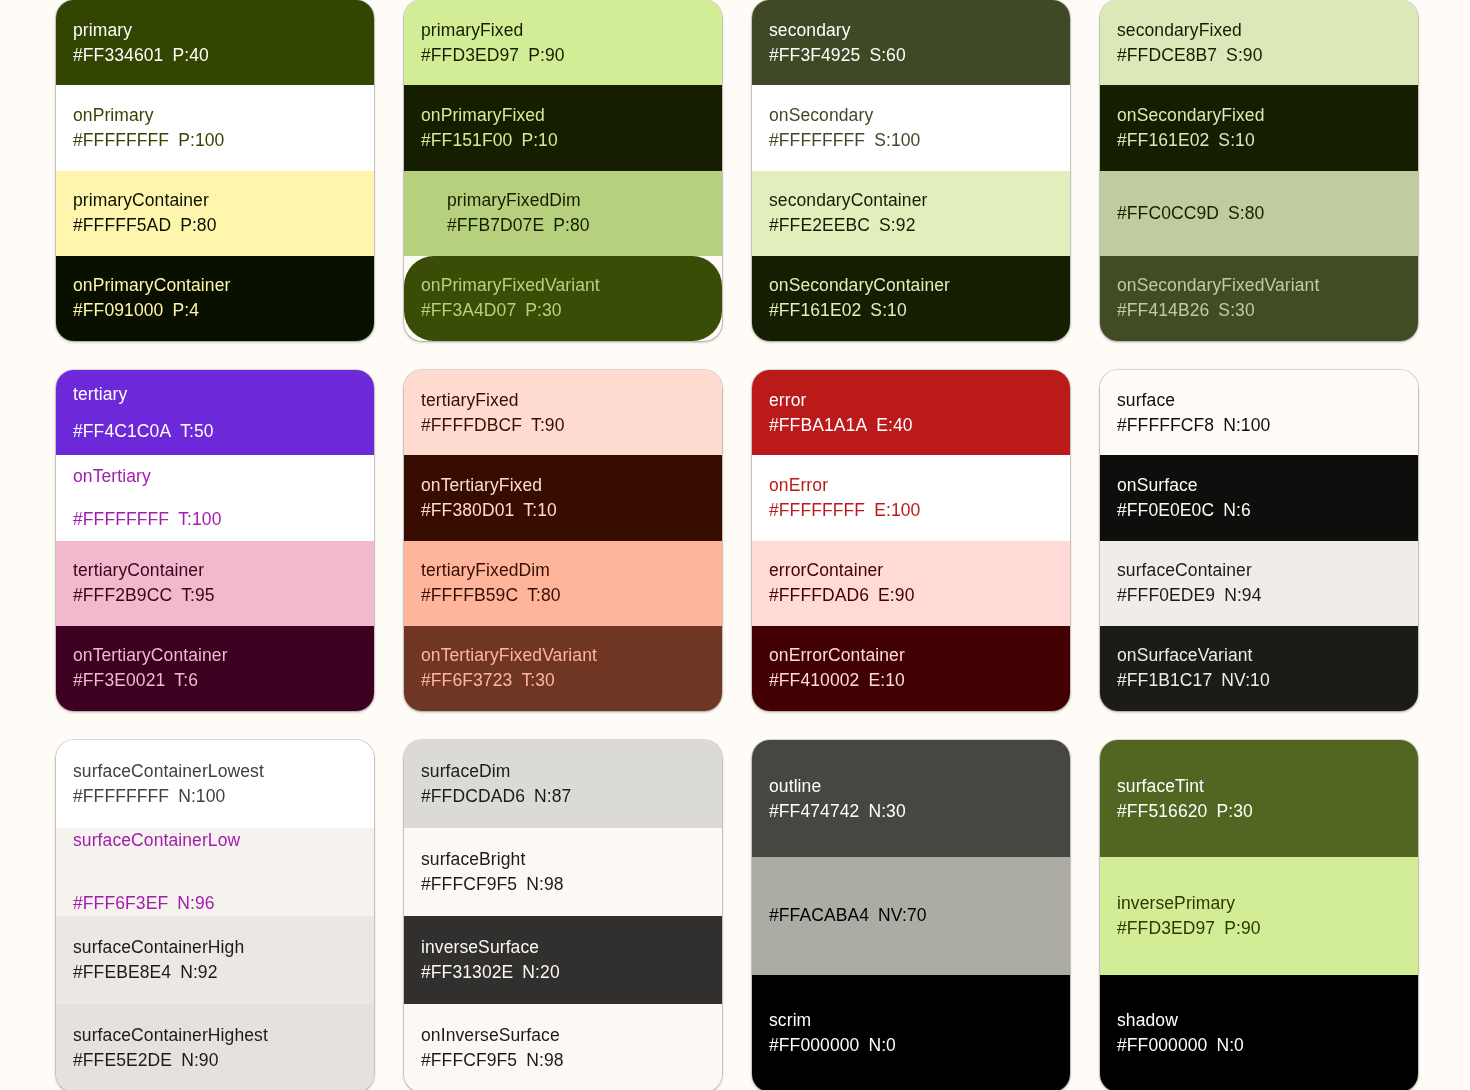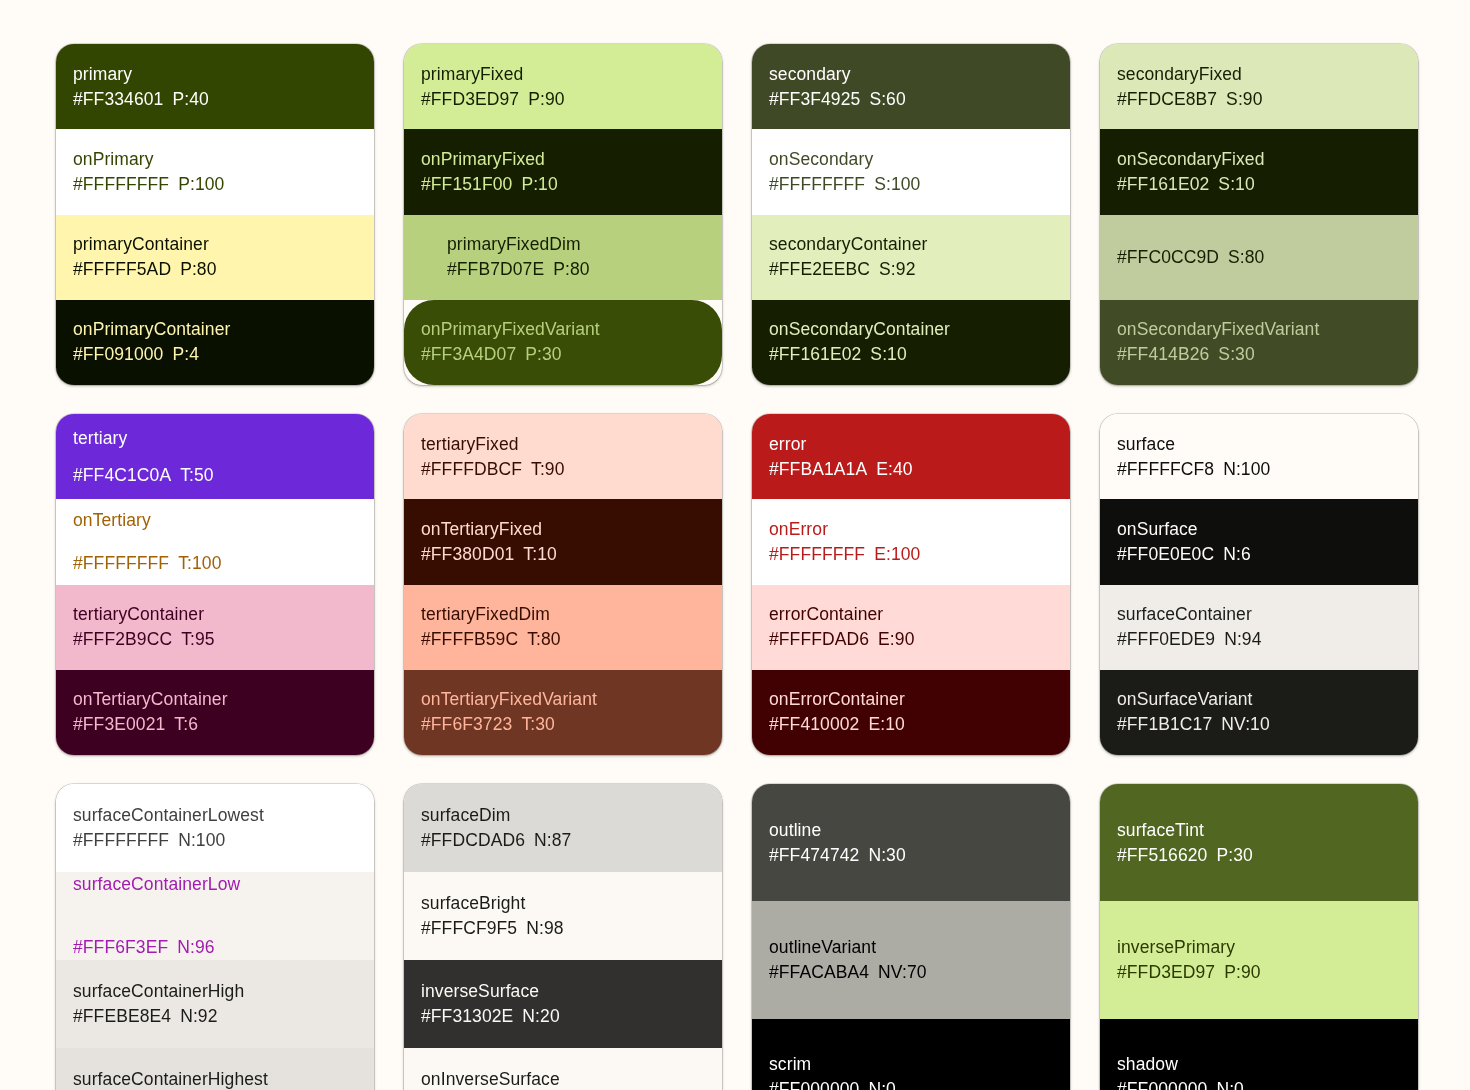--- a/index.html
+++ b/index.html
@@ -14,21 +14,20 @@
 
   #palette-grid {
     display: grid;
     grid-template-columns: repeat(4, 318px);
     grid-template-rows: 341px 341px 352px;
     column-gap: 30px;
     row-gap: 29px;
     padding: 0px 0 0 56px;
     width: 1470px;
     height: 774px;
-    margin-top: 44px;
   }
 
   .swatch-card {
     border-radius: 18px;
     overflow: hidden;
     display: flex;
     flex-direction: column;
     box-shadow: 0 1px 3px rgba(0,0,0,0.30), 0 0 0 0.6px rgba(0,0,0,0.22);
     width: 318px;
   }
@@ -131,21 +130,21 @@
       <div class="swatch-band" style="background: rgb(65, 75, 38); color: rgb(192, 204, 157);">
         <div class="band-name">onSecondaryFixedVariant</div>
         <div class="band-value"><span class="hex">#FF414B26</span><span class="tone">S:30</span></div>
       </div>
     </div>
     <div class="swatch-card">
       <div class="swatch-band" style="background: #6d28d9; color: rgb(255, 255, 255); gap: 12px;">
         <div class="band-name">tertiary</div>
         <div class="band-value"><span class="hex">#FF4C1C0A</span><span class="tone">T:50</span></div>
       </div>
-      <div class="swatch-band" style="background: rgb(255, 255, 255); color: #a16207; gap: 18px;">
+      <div class="swatch-band" style="background: rgb(255, 255, 255); color: #a21caf; gap: 18px;">
         <div class="band-name">onTertiary</div>
         <div class="band-value"><span class="hex">#FFFFFFFF</span><span class="tone">T:100</span></div>
       </div>
       <div class="swatch-band" style="background: rgb(242, 185, 204); color: rgb(62, 0, 33);">
         <div class="band-name">tertiaryContainer</div>
         <div class="band-value"><span class="hex">#FFF2B9CC</span><span class="tone">T:95</span></div>
       </div>
       <div class="swatch-band" style="background: rgb(62, 0, 33); color: rgb(242, 185, 204);">
         <div class="band-name">onTertiaryContainer</div>
         <div class="band-value"><span class="hex">#FF3E0021</span><span class="tone">T:6</span></div>
@@ -240,21 +239,20 @@
         <div class="band-name">onInverseSurface</div>
         <div class="band-value"><span class="hex">#FFFCF9F5</span><span class="tone">N:98</span></div>
       </div>
     </div>
     <div class="swatch-card">
       <div class="swatch-band" style="background: rgb(71, 71, 66); color: rgb(255, 255, 255);">
         <div class="band-name">outline</div>
         <div class="band-value"><span class="hex">#FF474742</span><span class="tone">N:30</span></div>
       </div>
       <div class="swatch-band" style="background: rgb(172, 171, 164); color: rgb(0, 0, 0);">
-        <div class="band-name">outlineVariant</div>
         <div class="band-value"><span class="hex">#FFACABA4</span><span class="tone">NV:70</span></div>
       </div>
       <div class="swatch-band" style="background: rgb(0, 0, 0); color: rgb(255, 255, 255);">
         <div class="band-name">scrim</div>
         <div class="band-value"><span class="hex">#FF000000</span><span class="tone">N:0</span></div>
       </div>
     </div>
     <div class="swatch-card">
       <div class="swatch-band" style="background: rgb(81, 102, 32); color: rgb(255, 255, 255);">
         <div class="band-name">surfaceTint</div>

